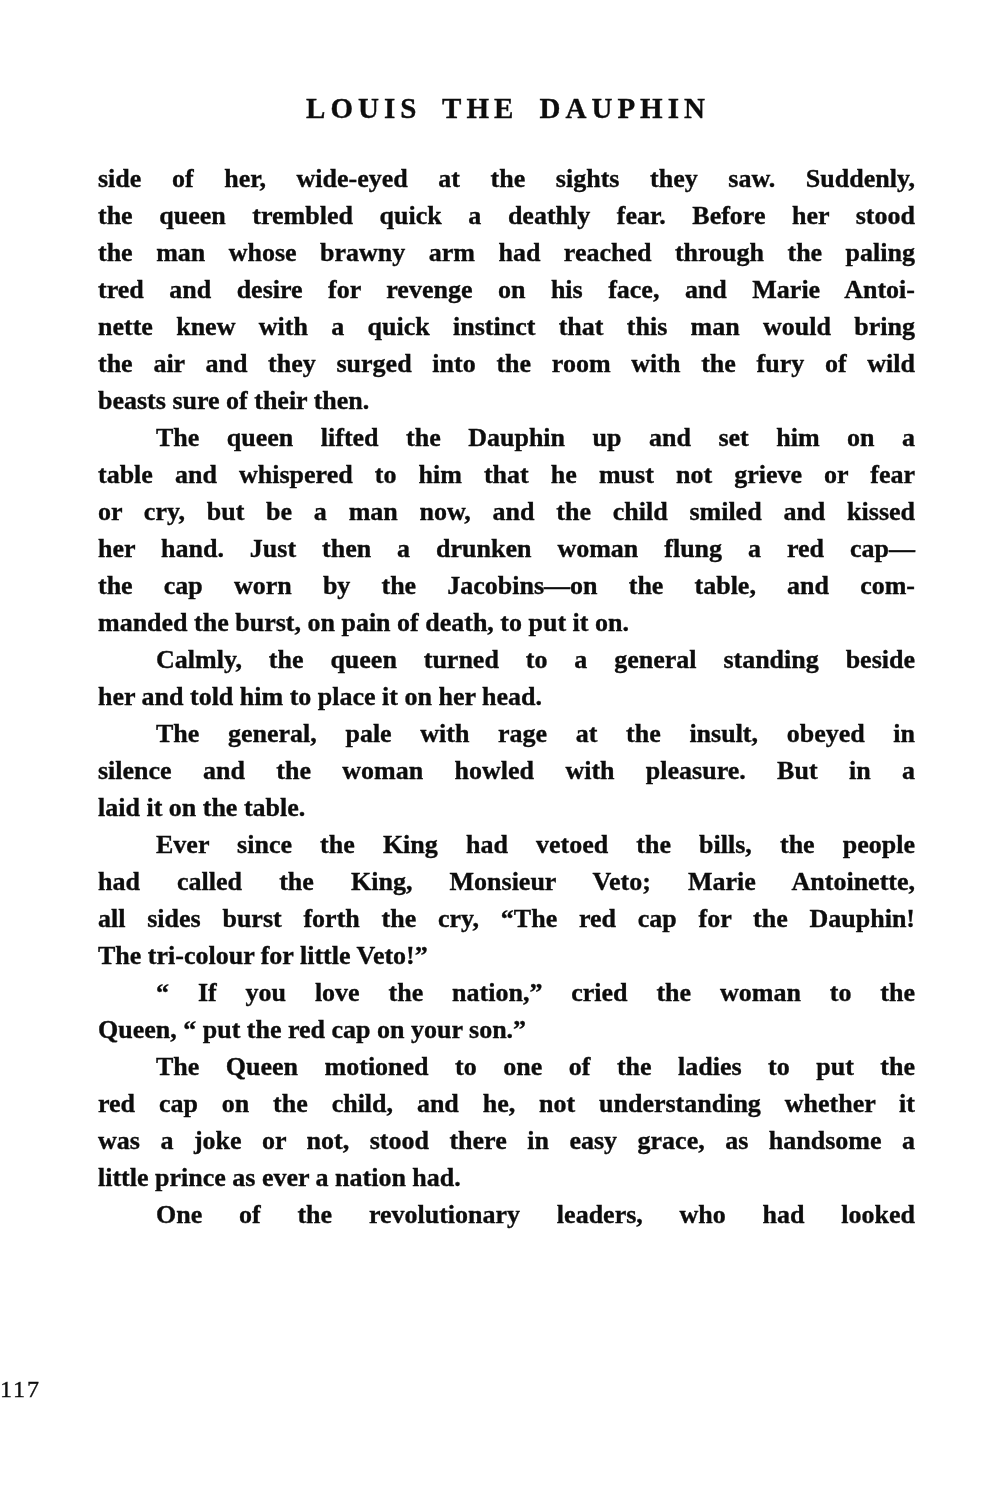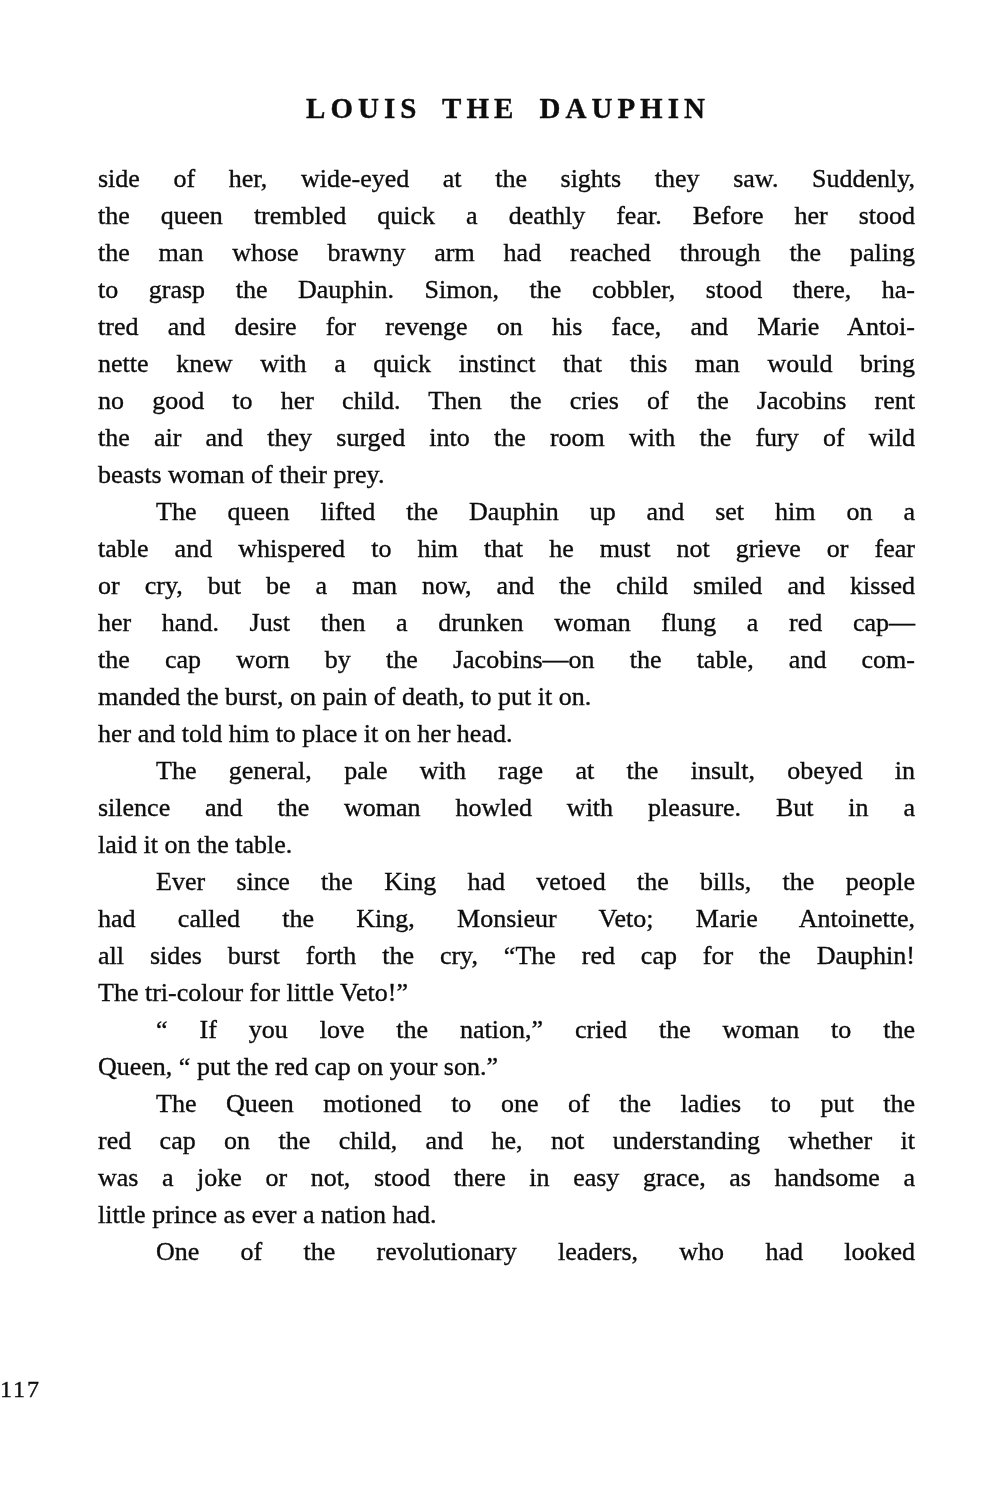--- a/index.html
+++ b/index.html
@@ -34,20 +34,21 @@
     position: absolute;
     top: 160px;
     left: 98px;
     width: 817px;
     font-size: 26px;
     line-height: 37px;
   }
   .line {
     text-align: justify;
     text-align-last: justify;
+    font-weight: bold;
   }
   .line.last {
     text-align-last: left;
   }
   .line.indent {
     text-indent: 58px;
   }
   .folio {
     position: absolute;
     top: 1376px;
@@ -61,32 +62,31 @@
 </head>
 <body>
 
 <div class="page">
   <h1 class="running-head">LOUIS THE DAUPHIN</h1>
 
   <div class="body-text">
       <div class="line">side of her, wide-eyed at the sights they saw. Suddenly,</div>
       <div class="line">the queen trembled quick a deathly fear. Before her stood</div>
       <div class="line">the man whose brawny arm had reached through the paling</div>
-      <div class="line">to grasp the Dauphin. Simon, the cobbler, stood there, ha-</div>
       <div class="line">tred and desire for revenge on his face, and Marie Antoi-</div>
       <div class="line">nette knew with a quick instinct that this man would bring</div>
-      <div class="line">no good to her child. Then the cries of the Jacobins rent</div>
       <div class="line">the air and they surged into the room with the fury of wild</div>
-      <div class="line last">beasts woman of their prey.</div>
+      <div class="line last">beasts sure of their then.</div>
       <div class="line indent">The queen lifted the Dauphin up and set him on a</div>
       <div class="line">table and whispered to him that he must not grieve or fear</div>
       <div class="line">or cry, but be a man now, and the child smiled and kissed</div>
       <div class="line">her hand. Just then a drunken woman flung a red cap—</div>
       <div class="line">the cap worn by the Jacobins—on the table, and com-</div>
       <div class="line last">manded the burst, on pain of death, to put it on.</div>
+      <div class="line indent">Calmly, the queen turned to a general standing beside</div>
       <div class="line last">her and told him to place it on her head.</div>
       <div class="line indent">The general, pale with rage at the insult, obeyed in</div>
       <div class="line">silence and the woman howled with pleasure. But in a</div>
       <div class="line last">laid it on the table.</div>
       <div class="line indent">Ever since the King had vetoed the bills, the people</div>
       <div class="line">had called the King, Monsieur Veto; Marie Antoinette,</div>
       <div class="line">all sides burst forth the cry, “The red cap for the Dauphin!</div>
       <div class="line last">The tri-colour for little Veto!”</div>
       <div class="line indent">“ If you love the nation,” cried the woman to the</div>
       <div class="line last">Queen, “ put the red cap on your son.”</div>

